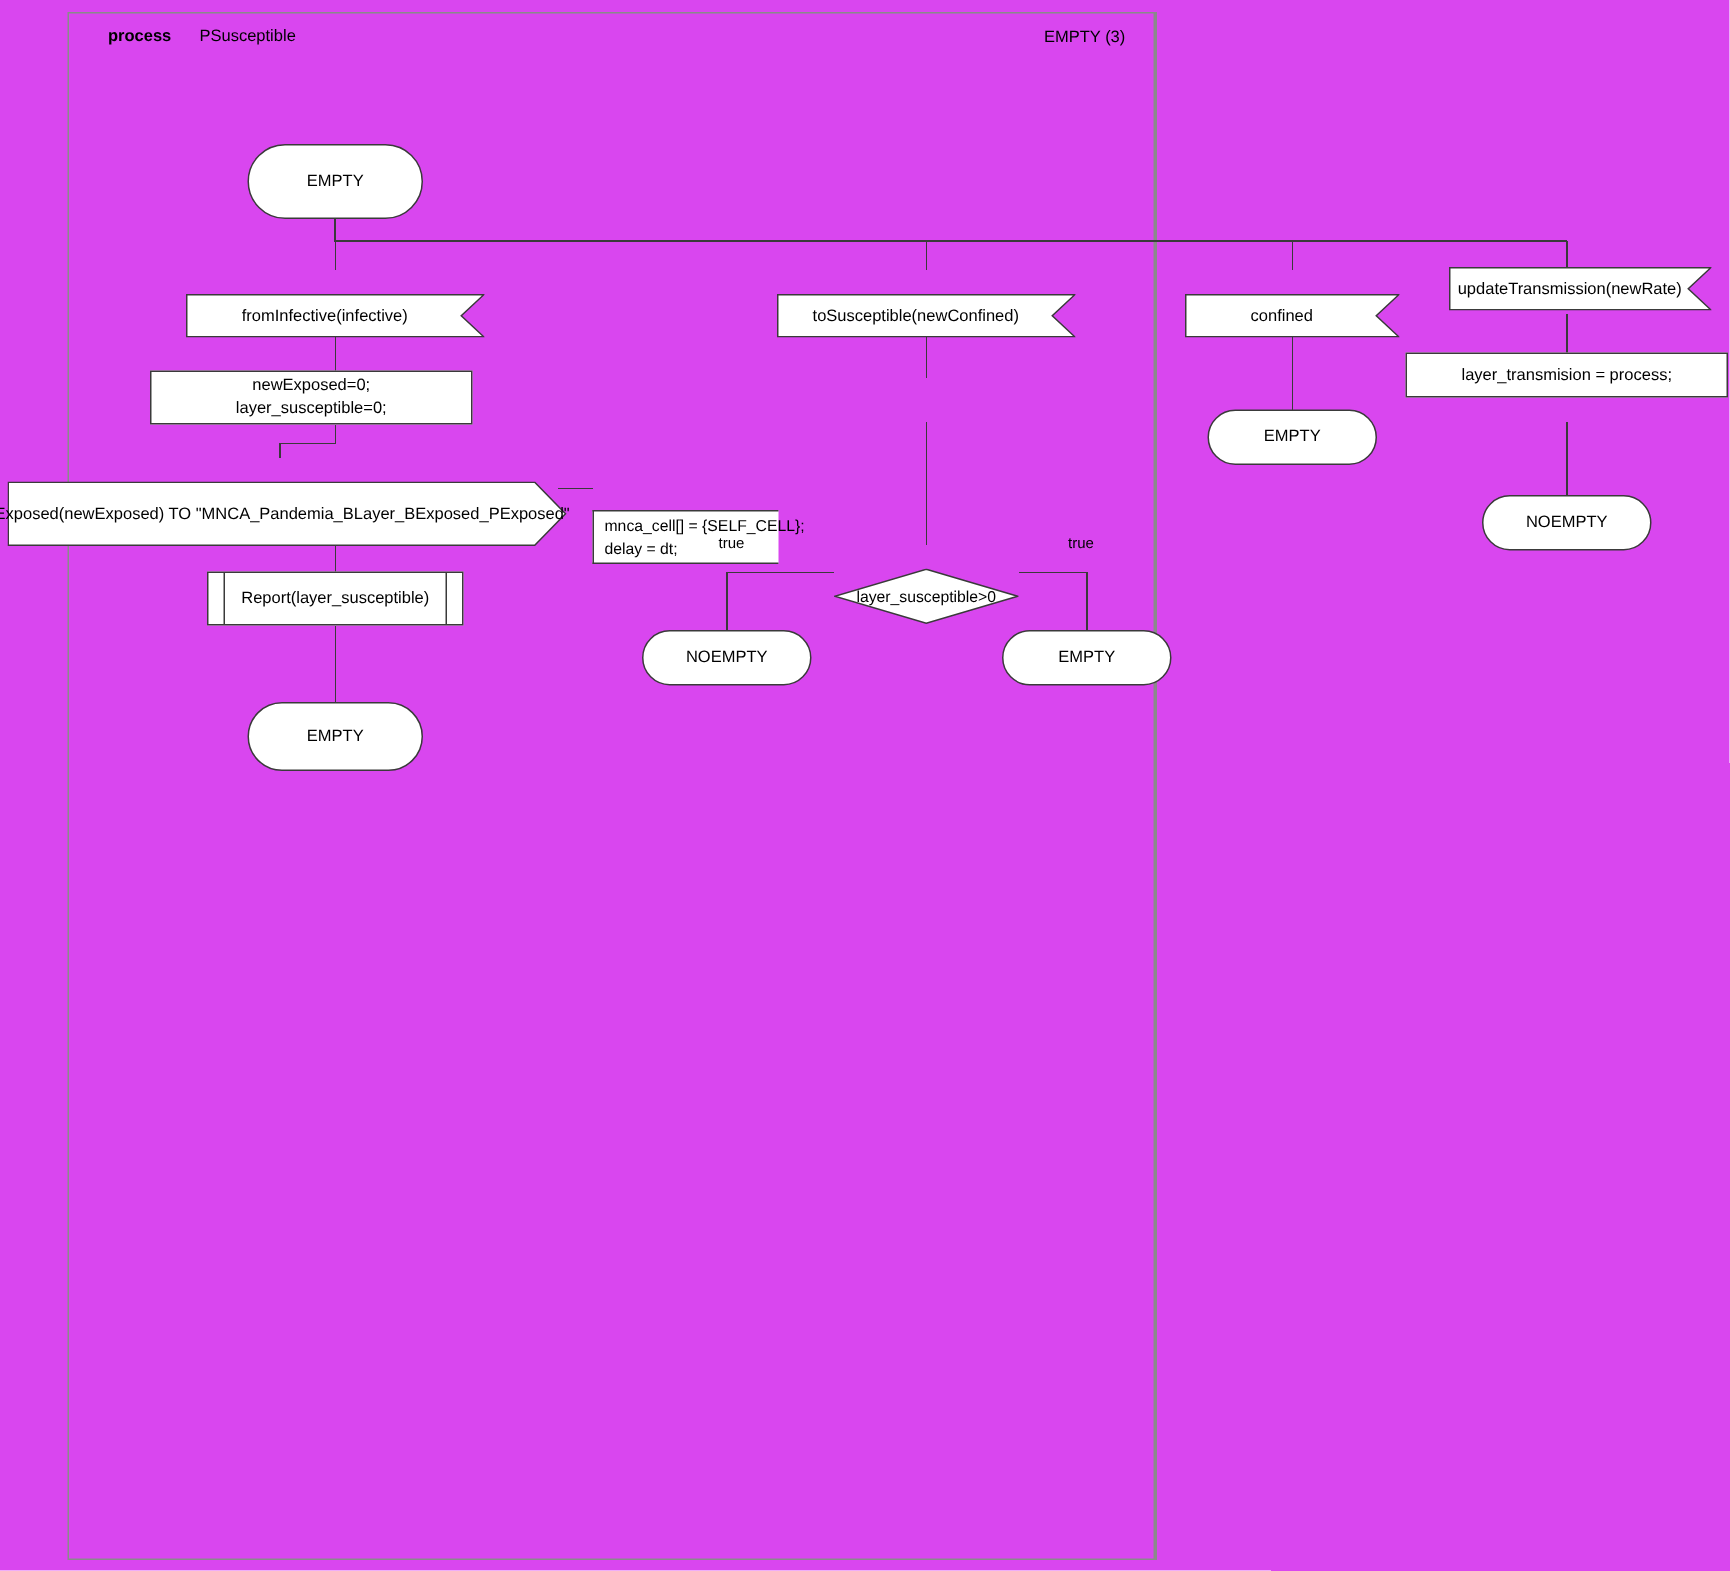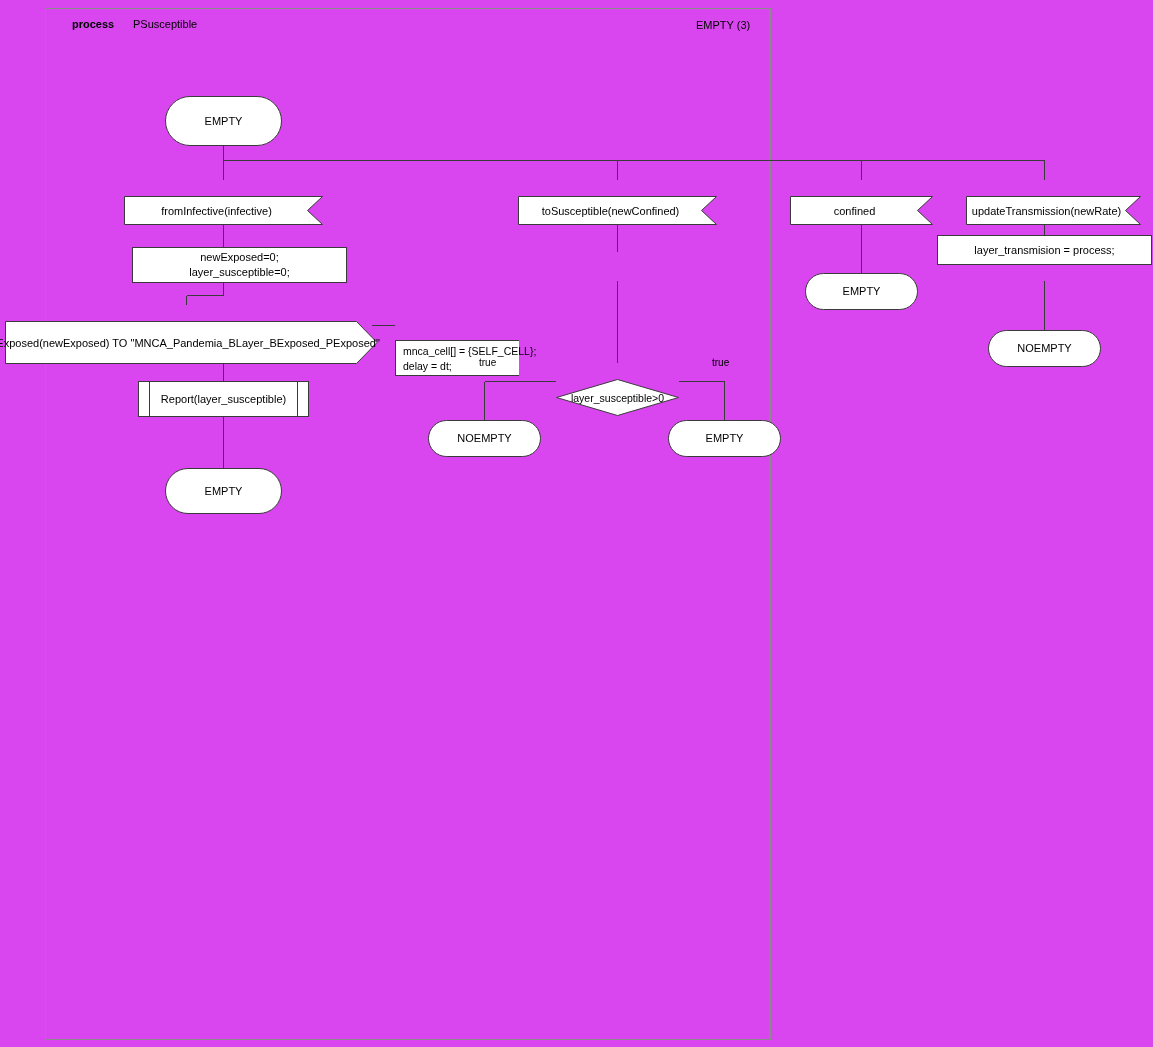--- a/index.html
+++ b/index.html
@@ -179,21 +179,21 @@
 
   <div class="node state" style="left:165px; top:96px; width:117px; height:50px;">EMPTY</div>
 
   <div class="shape input" style="left:124px; top:180px; width:199px; height:29px;">
     <svg width="199" height="29" viewBox="0 0 199 29" xmlns="http://www.w3.org/2000/svg">
       <path d="M0.5 0.5 H198.5 L183.5 14.5 L198.5 28.5 H0.5 Z" fill="#ffffff" stroke="#3a3a3a" stroke-width="1"></path>
     </svg>
     <div class="lbl">fromInfective(infective)</div>
   </div>
 
-  <div class="node task" style="left:132px; top:247px; width:215px; height:36px;">
+  <div class="node task" style="left:100px; top:247px; width:215px; height:36px;">
     <div>
       <span class="ml">newExposed=0;</span>
       <span class="ml">layer_susceptible=0;</span>
     </div>
   </div>
 
   <div class="shape output" style="left:5px; top:305px; width:373px; height:43px;">
     <svg width="373" height="43" viewBox="0 0 373 43" xmlns="http://www.w3.org/2000/svg">
       <path d="M0.5 0.5 H351.5 L372 21.5 L351.5 42.5 H0.5 Z" fill="#ffffff" stroke="#3a3a3a" stroke-width="1"></path>
     </svg>
@@ -232,21 +232,21 @@
 
   <div class="shape input" style="left:790px; top:180px; width:143px; height:29px;">
     <svg width="143" height="29" viewBox="0 0 143 29" xmlns="http://www.w3.org/2000/svg">
       <path d="M0.5 0.5 H142.5 L127.5 14.5 L142.5 28.5 H0.5 Z" fill="#ffffff" stroke="#3a3a3a" stroke-width="1"></path>
     </svg>
     <div class="lbl">confined</div>
   </div>
 
   <div class="node state" style="left:805px; top:273px; width:113px; height:37px;">EMPTY</div>
 
-  <div class="shape input" style="left:966px; top:180px; width:175px; height:29px;">
+  <div class="shape input" style="left:966px; top:162px; width:175px; height:29px;">
     <svg width="175" height="29" viewBox="0 0 175 29" xmlns="http://www.w3.org/2000/svg">
       <path d="M0.5 0.5 H174.5 L159.5 14.5 L174.5 28.5 H0.5 Z" fill="#ffffff" stroke="#3a3a3a" stroke-width="1"></path>
     </svg>
     <div class="lbl">updateTransmission(newRate)</div>
   </div>
 
   <div class="node task" style="left:937px; top:235px; width:215px; height:30px;">layer_transmision = process;</div>
 
   <div class="node state" style="left:988px; top:330px; width:113px; height:37px;">NOEMPTY</div>
 

